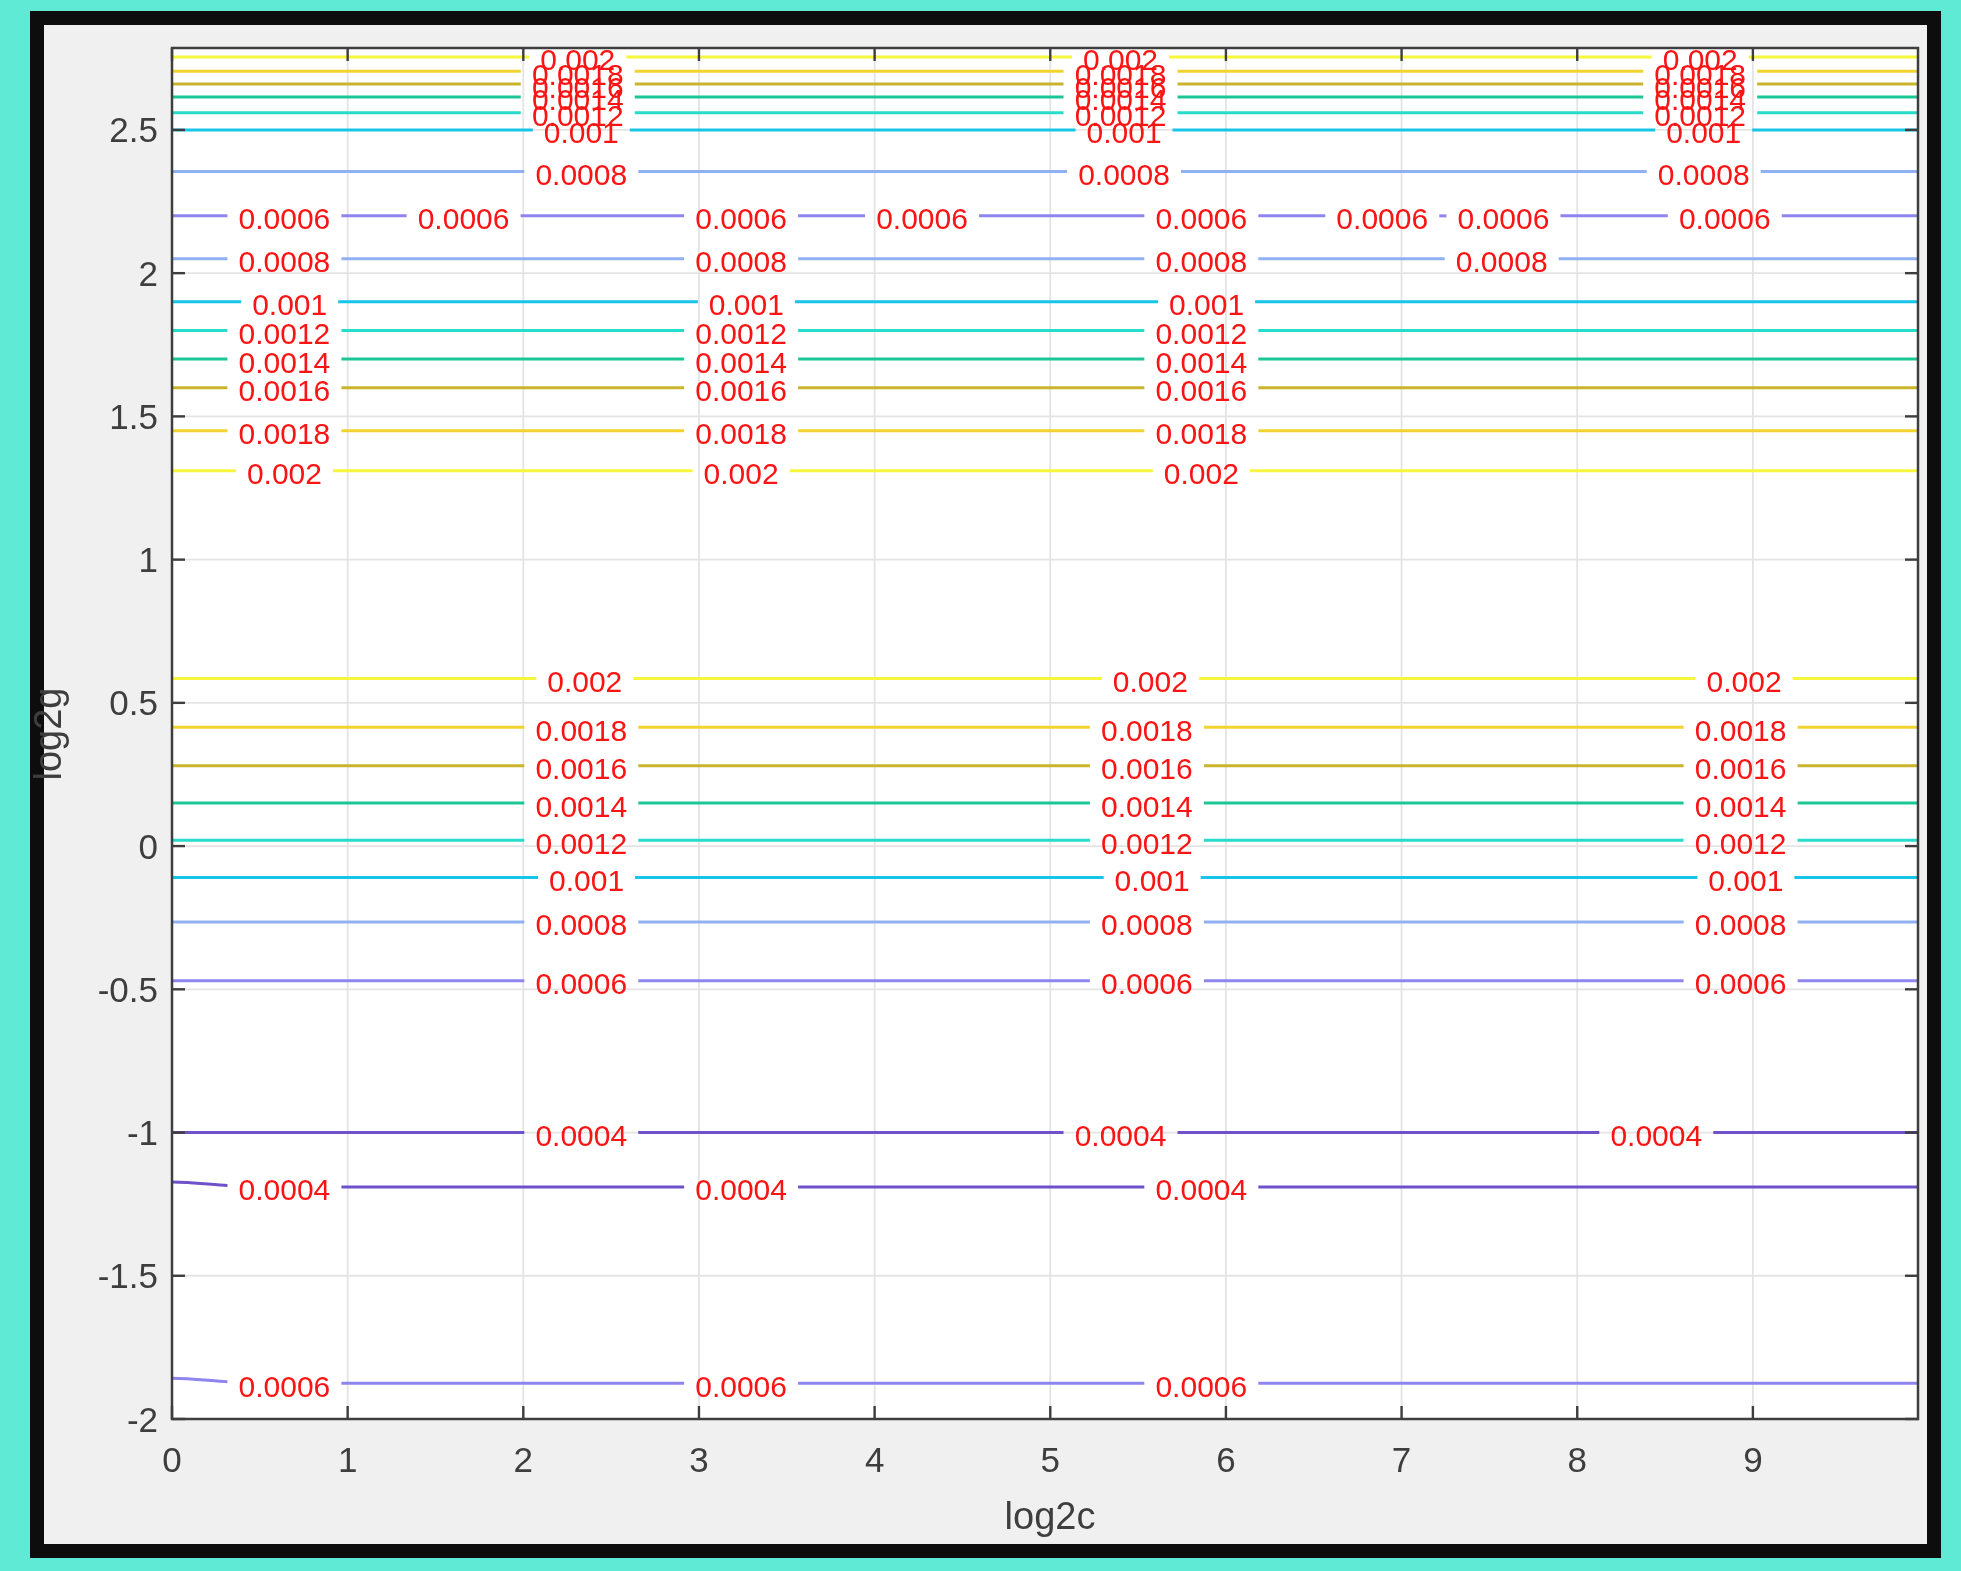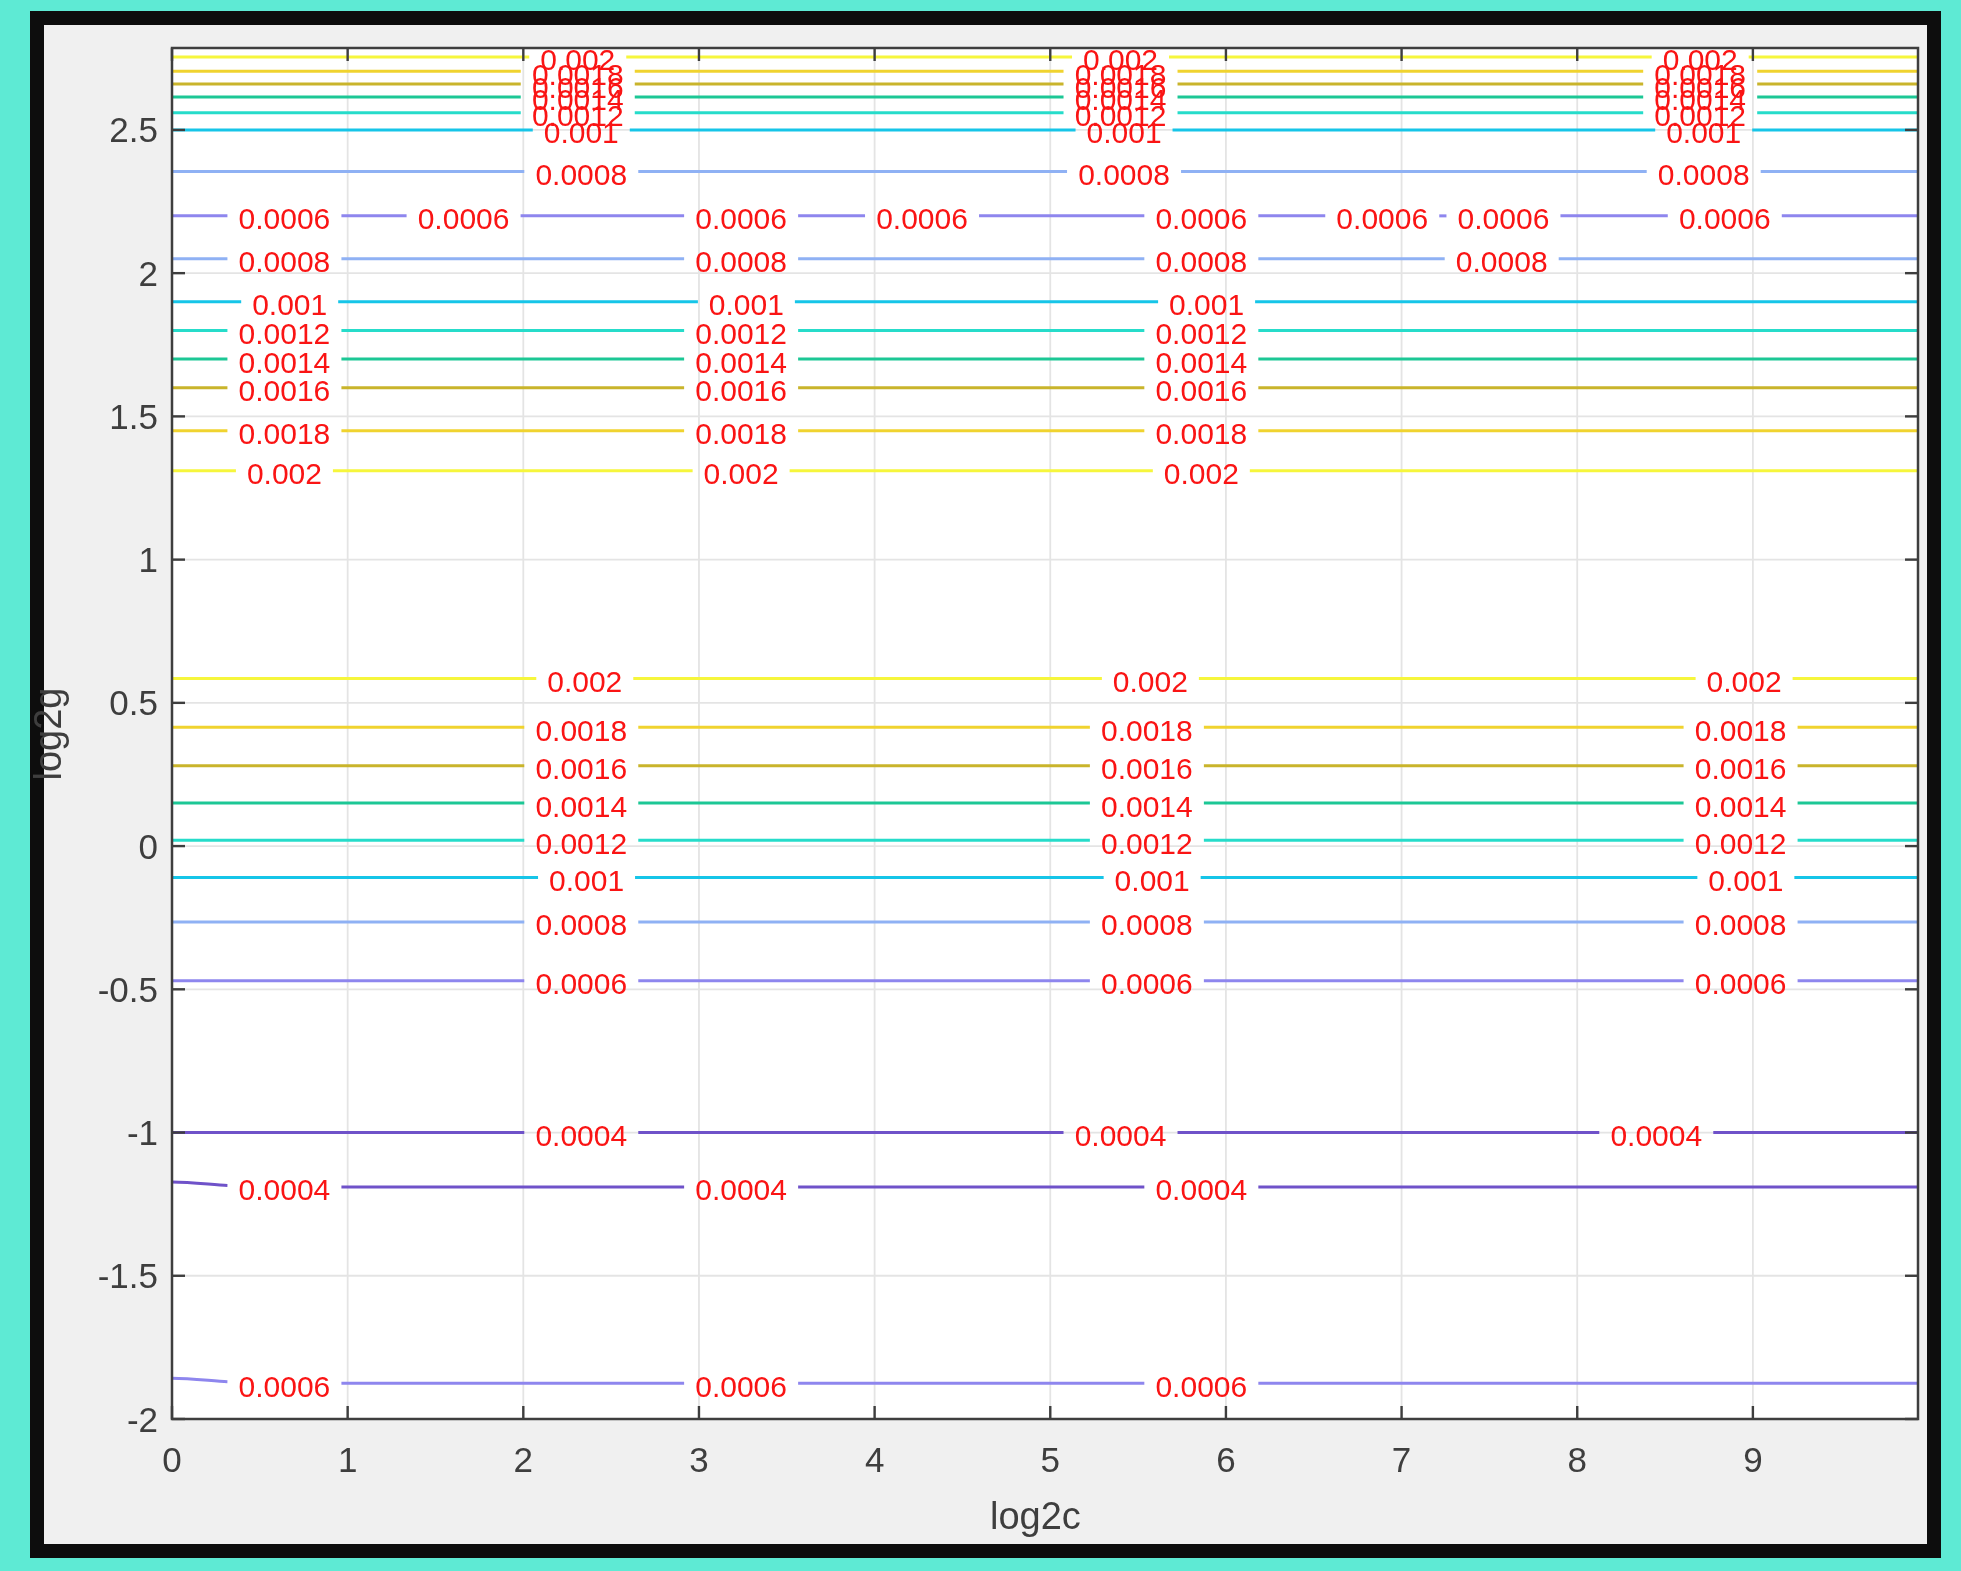--- a/index.html
+++ b/index.html
@@ -1,20 +1,20 @@
 <!DOCTYPE html>
 <html><head>
 <meta charset="utf-8">
 <style>
   html,body{margin:0;padding:0;background:#ffffff;}
   body{font-family:"Liberation Sans", sans-serif;}
   #stage{position:relative;width:1961px;height:1571px;background:#5eead4;overflow:hidden;}
   #chart-svg{position:absolute;left:0;top:0;}
   .axis-title{position:absolute;color:#3e3e3e;font-size:38px;line-height:1;white-space:nowrap;}
-  #xlabel{left:990px;top:1497px;width:120px;}
+  #xlabel{left:990px;top:1497px;width:120px;text-align:center;}
   #ylabel{left:-42px;top:715px;width:180px;text-align:center;transform:rotate(-90deg);transform-origin:center;}
 </style>
 </head>
 <body>
 
 <div id="stage">
   <svg id="chart-svg" width="1961" height="1571" viewBox="0 0 1961 1571">
       <rect x="37" y="18" width="1897" height="1533" fill="#f0f0f0" stroke="#0d0d0d" stroke-width="14"></rect>
       <rect x="172" y="48" width="1746" height="1371" fill="#ffffff" stroke="none"></rect>
       <line x1="347.65392354124754" y1="48" x2="347.65392354124754" y2="1419" stroke="#e4e4e4" stroke-width="1.8"></line>

